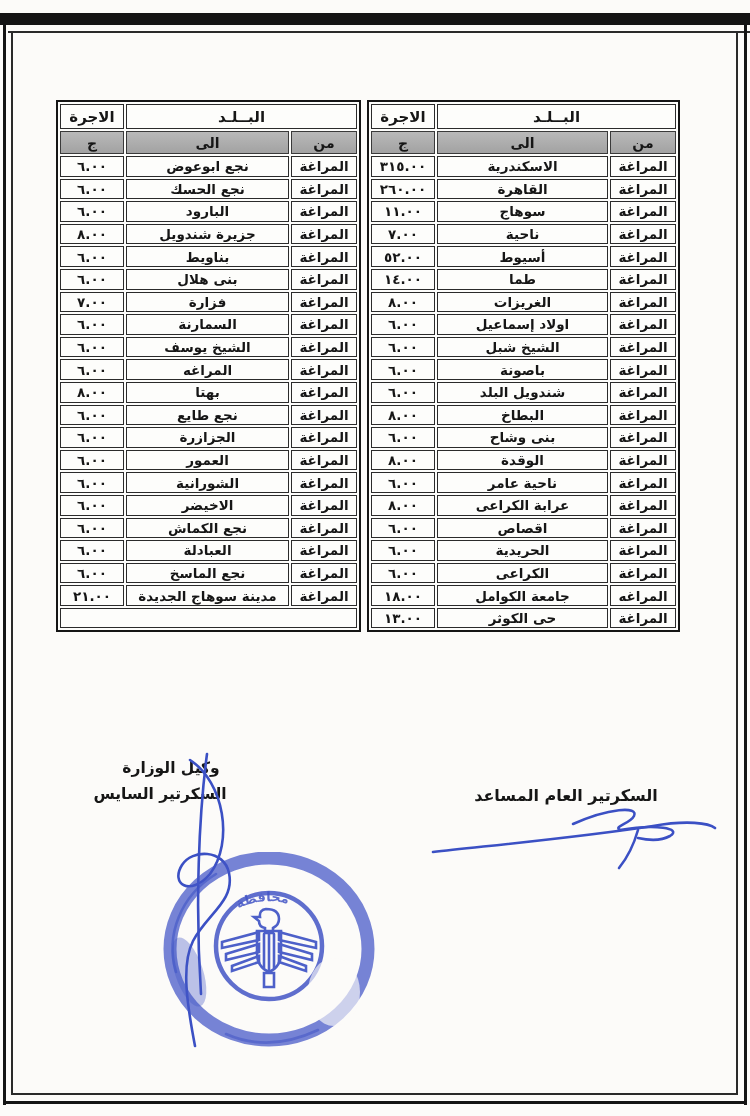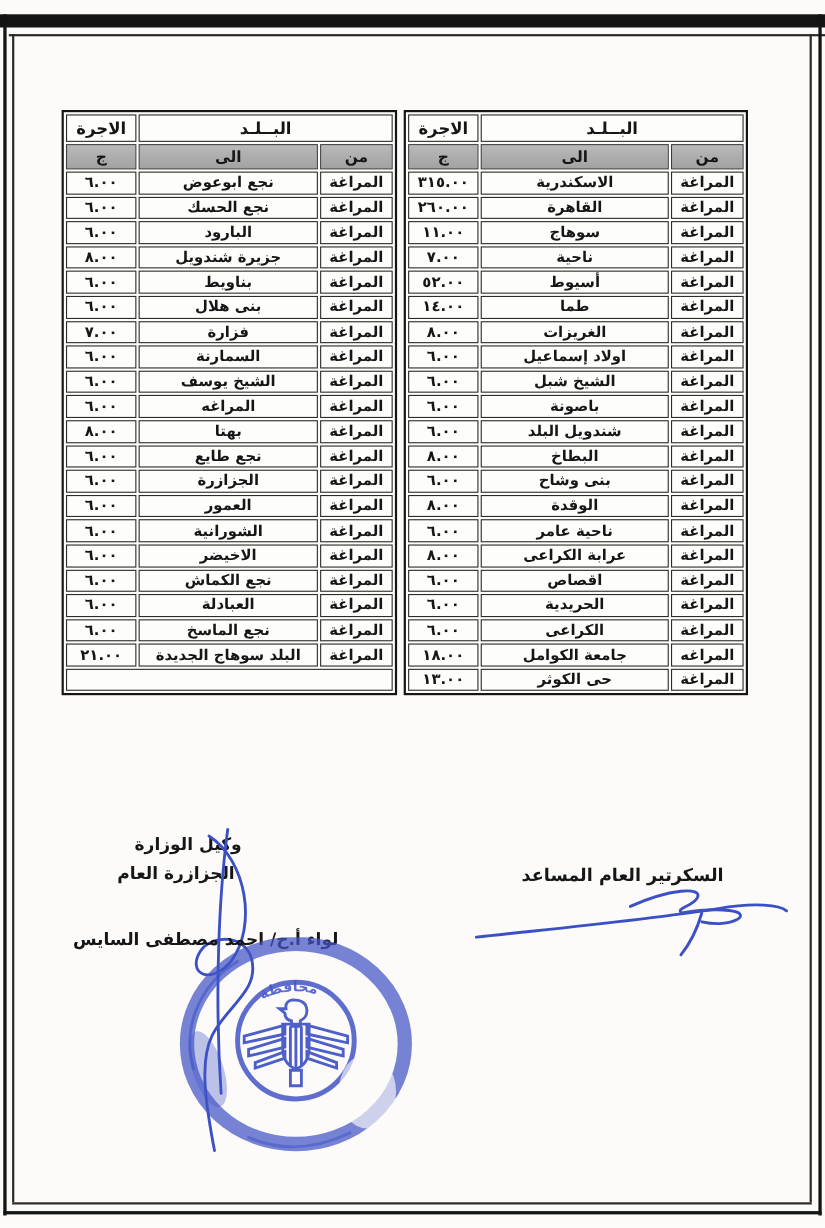--- a/index.html
+++ b/index.html
@@ -319,45 +319,44 @@
             <td class="c-to">العبادلة</td>
             <td class="c-fare">٦.٠٠</td>
           </tr>
           <tr>
             <td class="c-from">المراغة</td>
             <td class="c-to">نجع الماسخ</td>
             <td class="c-fare">٦.٠٠</td>
           </tr>
           <tr>
             <td class="c-from">المراغة</td>
-            <td class="c-to">البلد سوهاج الجديدة</td>
+            <td class="c-to">مدينة سوهاج الجديدة</td>
             <td class="c-fare">٢١.٠٠</td>
           </tr>
           <tr>
             <td colspan="3" class="empty-cell"></td>
           </tr>
         </tbody>
     </table>
 
   </div>
 
   <div class="sig sig-right-title">السكرتير العام المساعد</div>
   <svg class="ink-svg sign-right-svg" width="300" height="72" viewBox="0 0 300 72">
     <path d="M8 52 C 60 46, 150 38, 228 26 C 262 20, 284 23, 290 28"></path>
     <path d="M148 24 C 184 8, 214 6, 209 16 C 205 24, 188 26, 195 30 C 230 24, 258 28, 245 36 C 236 41, 222 40, 213 38"></path>
     <path d="M213 30 C 209 44, 203 57, 194 68"></path>
   </svg>
 
   <div class="sig sig-left-line1">وكيل الوزارة</div>
-  <div class="sig sig-left-line2">الجزازرة العام</div>
+  <div class="sig sig-left-line2">السكرتير السايس</div>
   <svg class="ink-svg sign-left-svg" width="160" height="300" viewBox="0 0 160 300">
     <path d="M62 8 C 96 30, 106 90, 82 122 C 62 145, 42 132, 54 113 C 64 97, 96 97, 101 121 C 107 149, 79 162, 65 189 C 53 213, 59 252, 67 294"></path>
     <path d="M79 2 C 71 62, 67 152, 73 242"></path>
   </svg>
-  <div class="sig sig-left-name">لواء أ.ح/ احمد مصطفى السايس</div>
 
   <svg class="ink-svg stamp-svg" width="226" height="206" viewBox="0 0 226 206">
     <g stroke="#4355c6" fill="none">
       <ellipse cx="113" cy="97" rx="99" ry="91" stroke-width="13" opacity="0.72"></ellipse>
       <path d="M20 120 A 96 89 0 0 1 60 22" stroke-width="17" opacity="0.55"></path>
       <circle cx="113" cy="94" r="53" stroke-width="4.5" opacity="0.85"></circle>
       <path d="M70 182 Q 113 201 162 178" stroke-width="11" opacity="0.5"></path>
     </g>
     <ellipse cx="33" cy="120" rx="14" ry="36" fill="#4355c6" opacity="0.35" transform="rotate(-18 33 120)"></ellipse>
     <ellipse cx="178" cy="140" rx="26" ry="34" fill="#fcfbf9" opacity="0.65"></ellipse>

